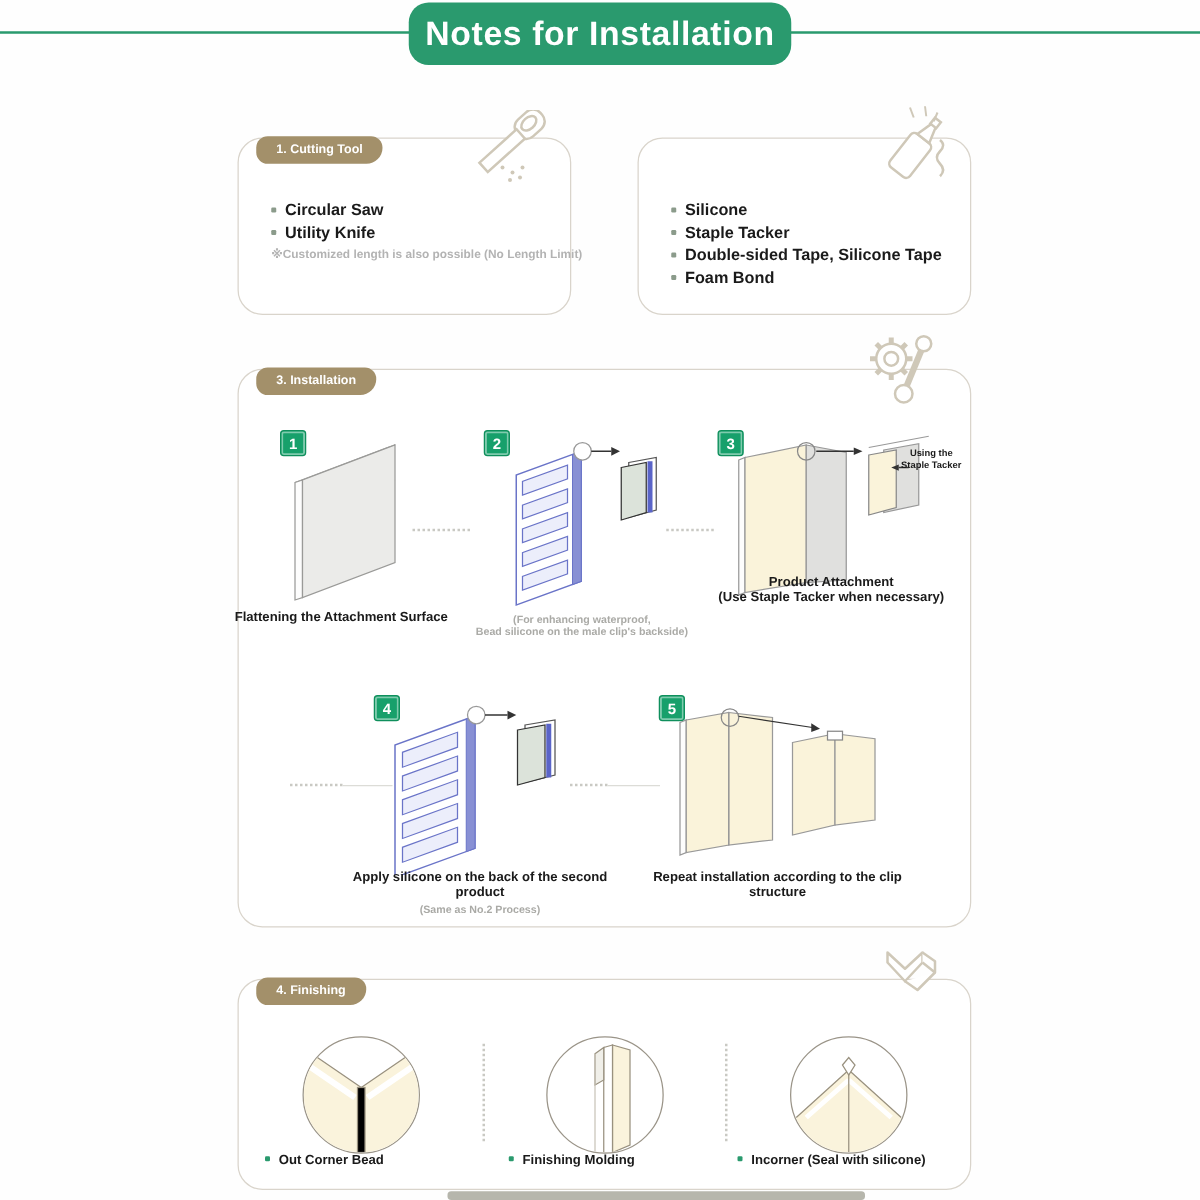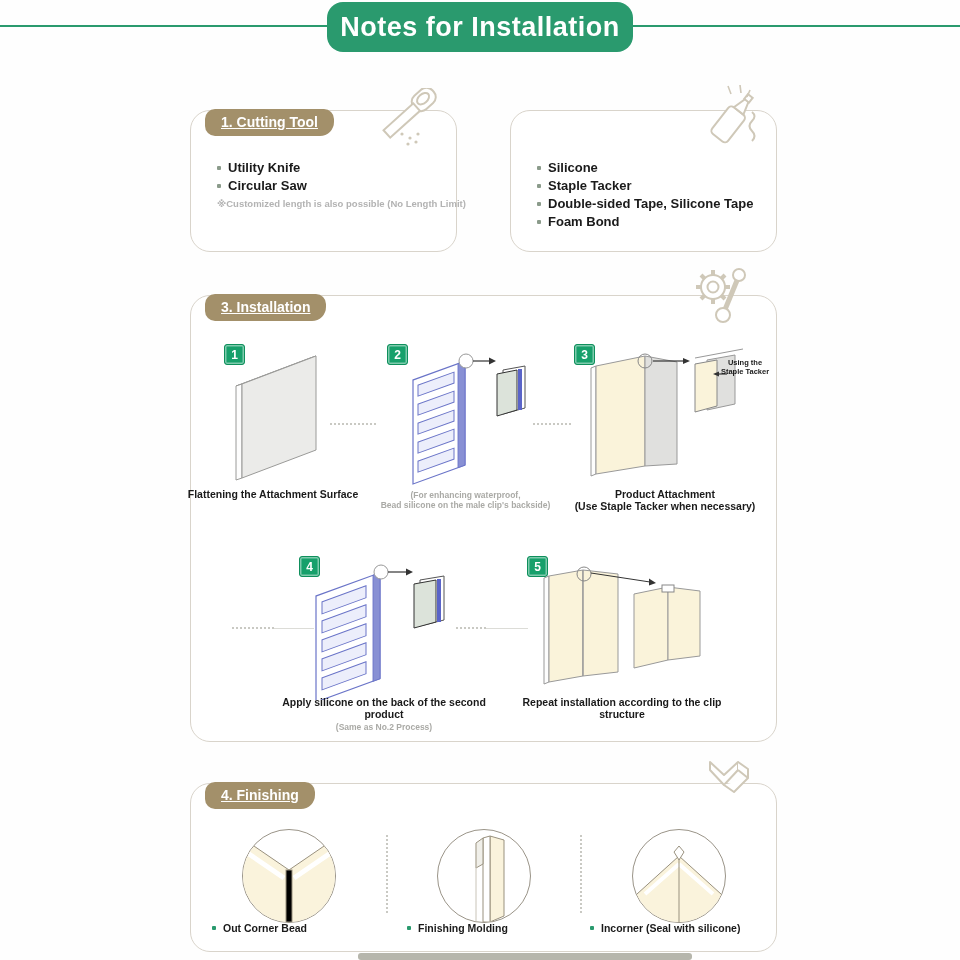--- a/index.html
+++ b/index.html
@@ -8,21 +8,21 @@
 
   
   .title-line{position:absolute;left:0;top:25px;width:960px;height:2px;background:#2a9a6e;}
   .title-box{position:absolute;left:327px;top:2px;width:306px;height:50px;background:#2a9a6e;
              border-radius:16px;display:flex;align-items:center;justify-content:center;}
   .title-box span{color:#fff;font-weight:bold;font-size:27px;letter-spacing:.5px;}
 
   
   .sec{position:absolute;border:1.6px solid #d9d4cb;border-radius:20px;background:#fff;}
   .sec-label{position:absolute;top:-2px;left:14px;background:#a3906a;color:#fff;font-weight:bold;
-             font-size:14px;padding:5px 16px 6px 16px;border-radius:10px 10px 14px 10px;white-space:nowrap;text-decoration:underline;}
+             font-size:10px;padding:5px 16px 6px 16px;border-radius:10px 10px 14px 10px;white-space:nowrap;}
   #box-cutting{left:190px;top:110px;width:265px;height:140px;}
   #box-adhesive{left:510px;top:110px;width:265px;height:140px;}
   #box-install{left:190px;top:295px;width:585px;height:445px;}
   #box-finish{left:190px;top:783px;width:585px;height:167px;}
 
   
   .tool-list{position:absolute;left:26px;top:48px;}
   .tool-item{font-size:13px;font-weight:bold;line-height:18px;white-space:nowrap;}
   .dot{display:inline-block;width:4px;height:4px;background:#8b9b8b;border-radius:1px;
        margin:0 7px 2px 0;vertical-align:middle;}
@@ -60,22 +60,22 @@
 <div class="page">
 
   <div class="title-line"></div>
   <div class="title-box">
     <span>Notes for Installation</span>
   </div>
 
   <div class="sec" id="box-cutting">
     <div class="sec-label">1. Cutting Tool</div>
     <div class="tool-list">
+      <div class="tool-item"><span class="dot"></span><span>Circular Saw</span></div>
       <div class="tool-item"><span class="dot"></span><span>Utility Knife</span></div>
-      <div class="tool-item"><span class="dot"></span><span>Circular Saw</span></div>
       <div class="tool-note">※Customized length is also possible (No Length Limit)</div>
     </div>
   </div>
 
   <div class="icon" style="left:378px;top:88px;">
     <svg width="68" height="64" viewBox="0 0 68 64">
       <g transform="rotate(-42 34 26)" stroke="#cfc8b8" fill="#fff" stroke-width="2">
         <rect x="40" y="14" width="25" height="18" rx="8"></rect>
         <ellipse cx="52.5" cy="22" rx="7" ry="4.5" fill="none"></ellipse>
         <rect x="2" y="19" width="40" height="10"></rect>
@@ -242,21 +242,21 @@
   <div class="sep-h" style="left:456px;top:627px;width:30px;"></div>
   <div class="sep-hs" style="left:486px;top:628px;width:42px;"></div>
 
   <div class="cap" style="left:183px;top:488px;width:180px;">
     <div>Flattening the Attachment Surface</div>
   </div>
   <div class="cap" style="left:368px;top:488px;width:195px;">
     <div class="sub">(For enhancing waterproof,</div>
     <div class="sub" style="margin-top:0;">Bead silicone on the male clip's backside)</div>
   </div>
-  <div class="cap" style="left:570px;top:488px;width:190px;">
+  <div class="cap" style="left:570px;top:460px;width:190px;">
     <div>Product Attachment</div>
     <div class="sub2">(Use Staple Tacker when necessary)</div>
   </div>
   <div class="cap" style="left:278px;top:696px;width:212px;">
     <div>Apply silicone on the back of the second product</div>
     <div class="sub">(Same as No.2 Process)</div>
   </div>
   <div class="cap" style="left:510px;top:696px;width:224px;">
     <div>Repeat installation according to the clip structure</div>
   </div>

